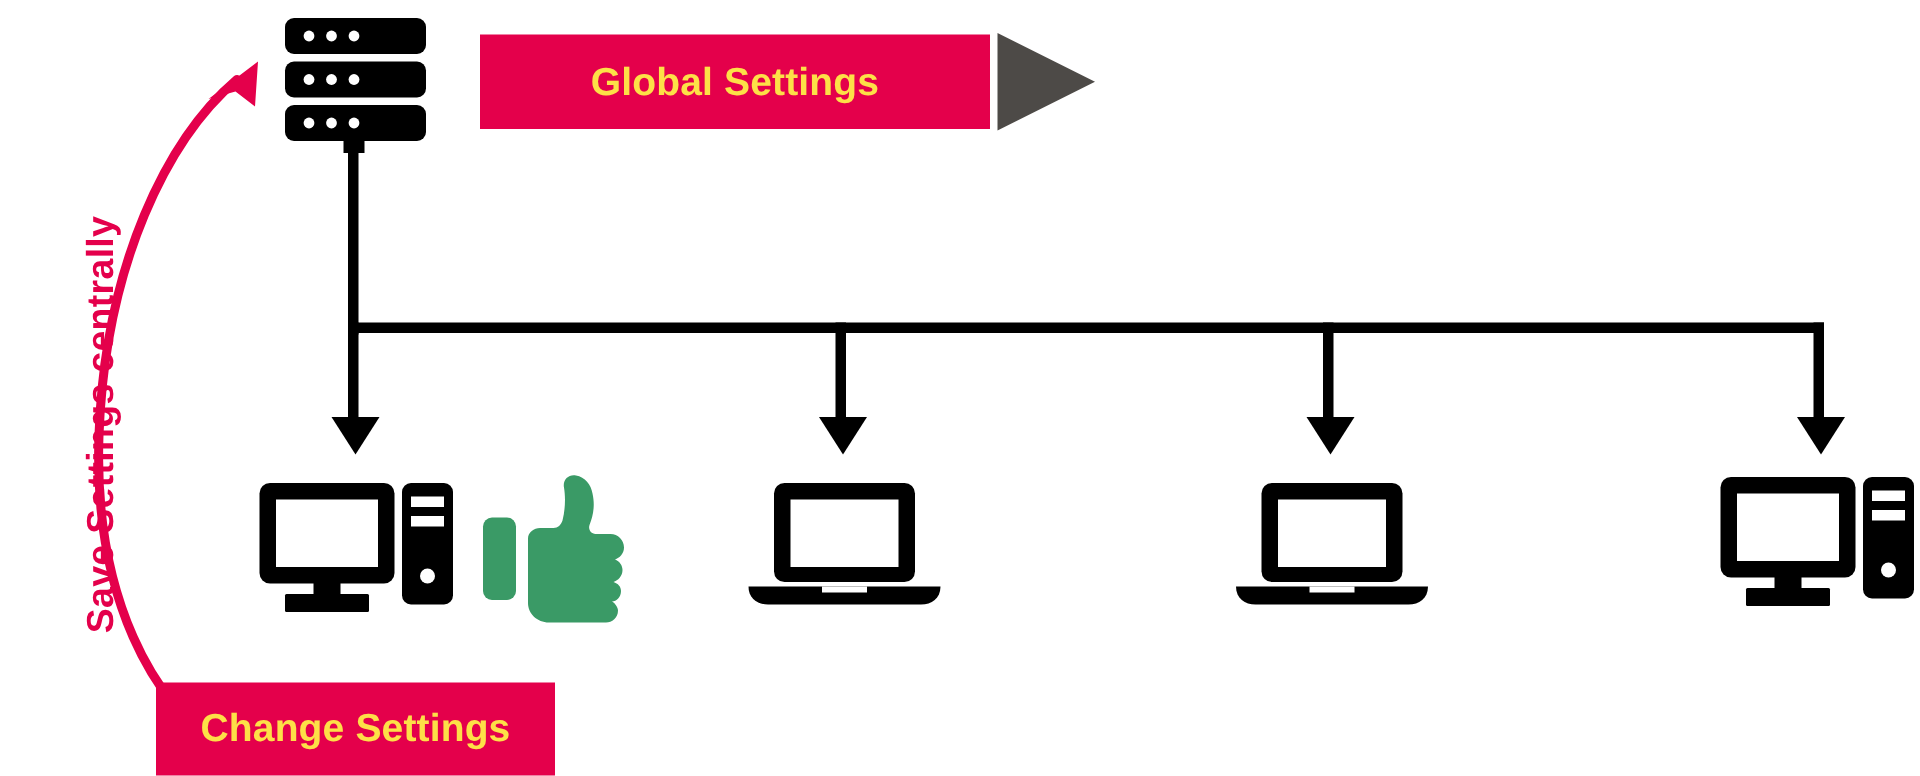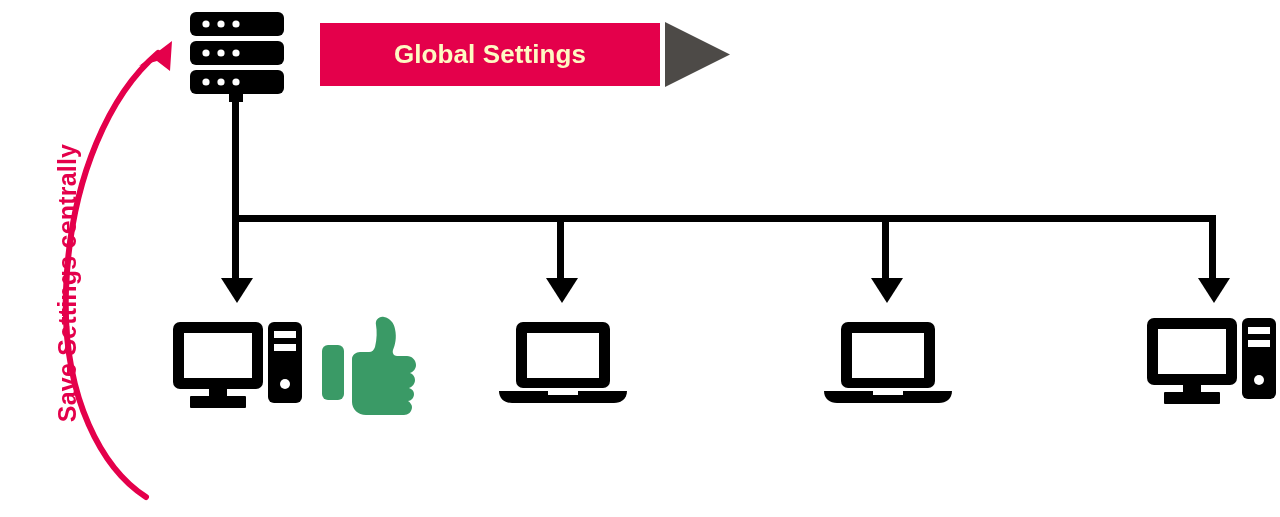--- a/index.html
+++ b/index.html
@@ -9,21 +9,21 @@
     -webkit-font-smoothing:antialiased;
   }
   .stage{position:absolute;inset:0;width:1280px;height:517px;}
   svg.layer{position:absolute;left:0;top:0;width:1280px;height:517px;overflow:visible;}
 
   
   .banner{
     position:absolute;
     display:flex;align-items:center;justify-content:center;
     box-sizing:border-box;
-    color:#fef9c3;
+    color:#fde047;
     line-height:1.12;
     text-align:center;
   }
   #banner-global{
     left:320px;top:23px;width:340px;height:63px;
     font-size:26px;font-weight:bold;letter-spacing:0.1px;
   }
   #banner-distribute{
     left:690px;top:23px;width:590px;height:63px;
     font-size:27px;font-weight:normal;letter-spacing:0.1px;
@@ -168,20 +168,23 @@
       <rect x="1248" y="340" width="22" height="7" fill="#ffffff"></rect>
       <circle cx="1259" cy="380" r="5" fill="#ffffff"></circle>
     </g>
   </svg>
 
   <div class="banner" id="banner-global" style="background: rgb(228, 0, 75);">
     <span>Global Settings</span>
   </div>
 
 
+  <div class="banner" id="banner-change" style="background: rgb(228, 0, 75);">
+    <span>Change Settings</span>
+  </div>
 
   <svg class="layer" viewBox="0 0 1280 517">
     <polygon points="665,22 730,54.5 665,87" fill="#4D4A47"></polygon>
   </svg>
 
   <div id="label-save" style="color: rgb(228, 0, 75);">
     <span>Save Settings centrally</span>
   </div>
 
 </div>

